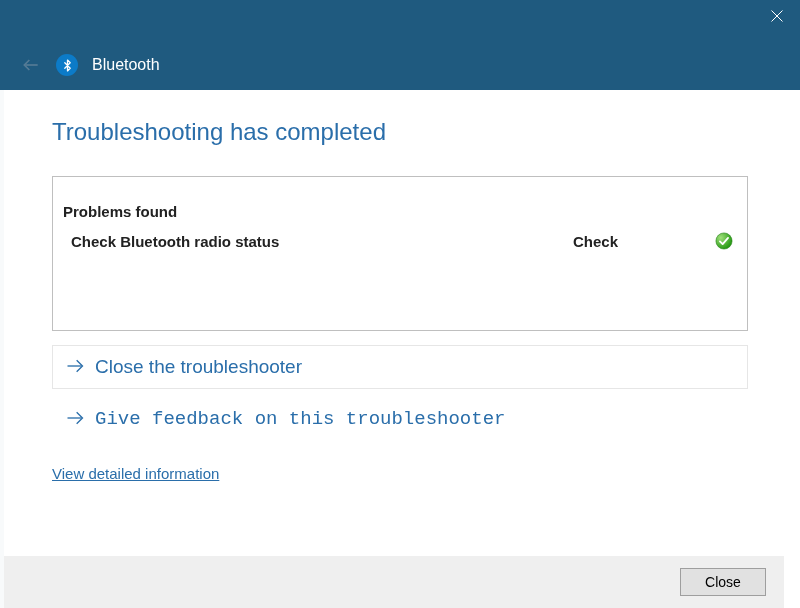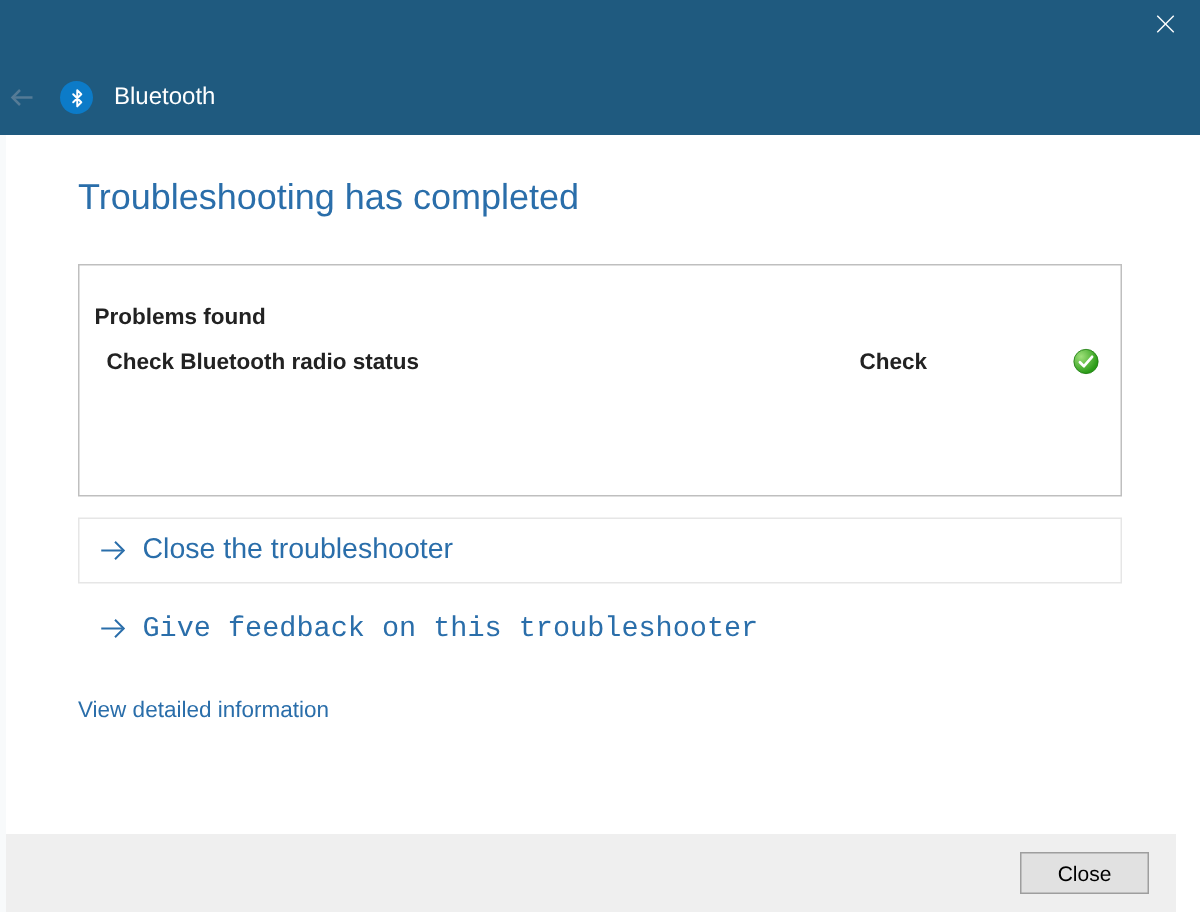--- a/index.html
+++ b/index.html
@@ -27,21 +27,21 @@
       justify-content: center;
       color: #fff;
       cursor: pointer;
     }
     .titlebar-close svg { width: 12px; height: 12px; }
     .header {
       background: #1f5a7f;
       height: 50px;
       display: flex;
       align-items: center;
-      padding-left: 4px;
+      padding-left: 20px;
       gap: 14px;
       color: #fff;
     }
     .back-btn {
       width: 22px; height: 22px;
       display: flex; align-items: center; justify-content: center;
       color: #557b96;
       cursor: default;
     }
     .bt-icon {
@@ -89,35 +89,35 @@
     .problem-name { flex: 1; }
     .problem-status { width: 140px; }
     .problem-icon { width: 20px; display: flex; justify-content: flex-end; }
     .check-circle {
       width: 18px; height: 18px;
     }
     .action-link {
       border: 1px solid #e6e6e6;
       padding: 10px 12px;
       display: flex;
-      align-items: center;
       gap: 10px;
       color: #2a6eaa;
       font-size: 19px;
       cursor: pointer;
       margin-bottom: 8px;
     }
     .action-link.no-border { border-color: transparent; font-family: Liberation Mono, monospace; }
     .arrow-icon { width: 20px; height: 20px; display:flex; align-items:center; justify-content:center; color:#2a6eaa; }
     .detail-link {
       color: #2a6eaa;
       font-size: 15px;
       margin-top: 16px;
       cursor: pointer;
       display: inline-block;
+      text-decoration: underline;
     }
     .footer {
       position: absolute;
       left: 4px; right: 16px; bottom: 0;
       height: 52px;
       background: #efefef;
       display: flex;
       align-items: center;
       justify-content: flex-end;
       padding-right: 18px;

